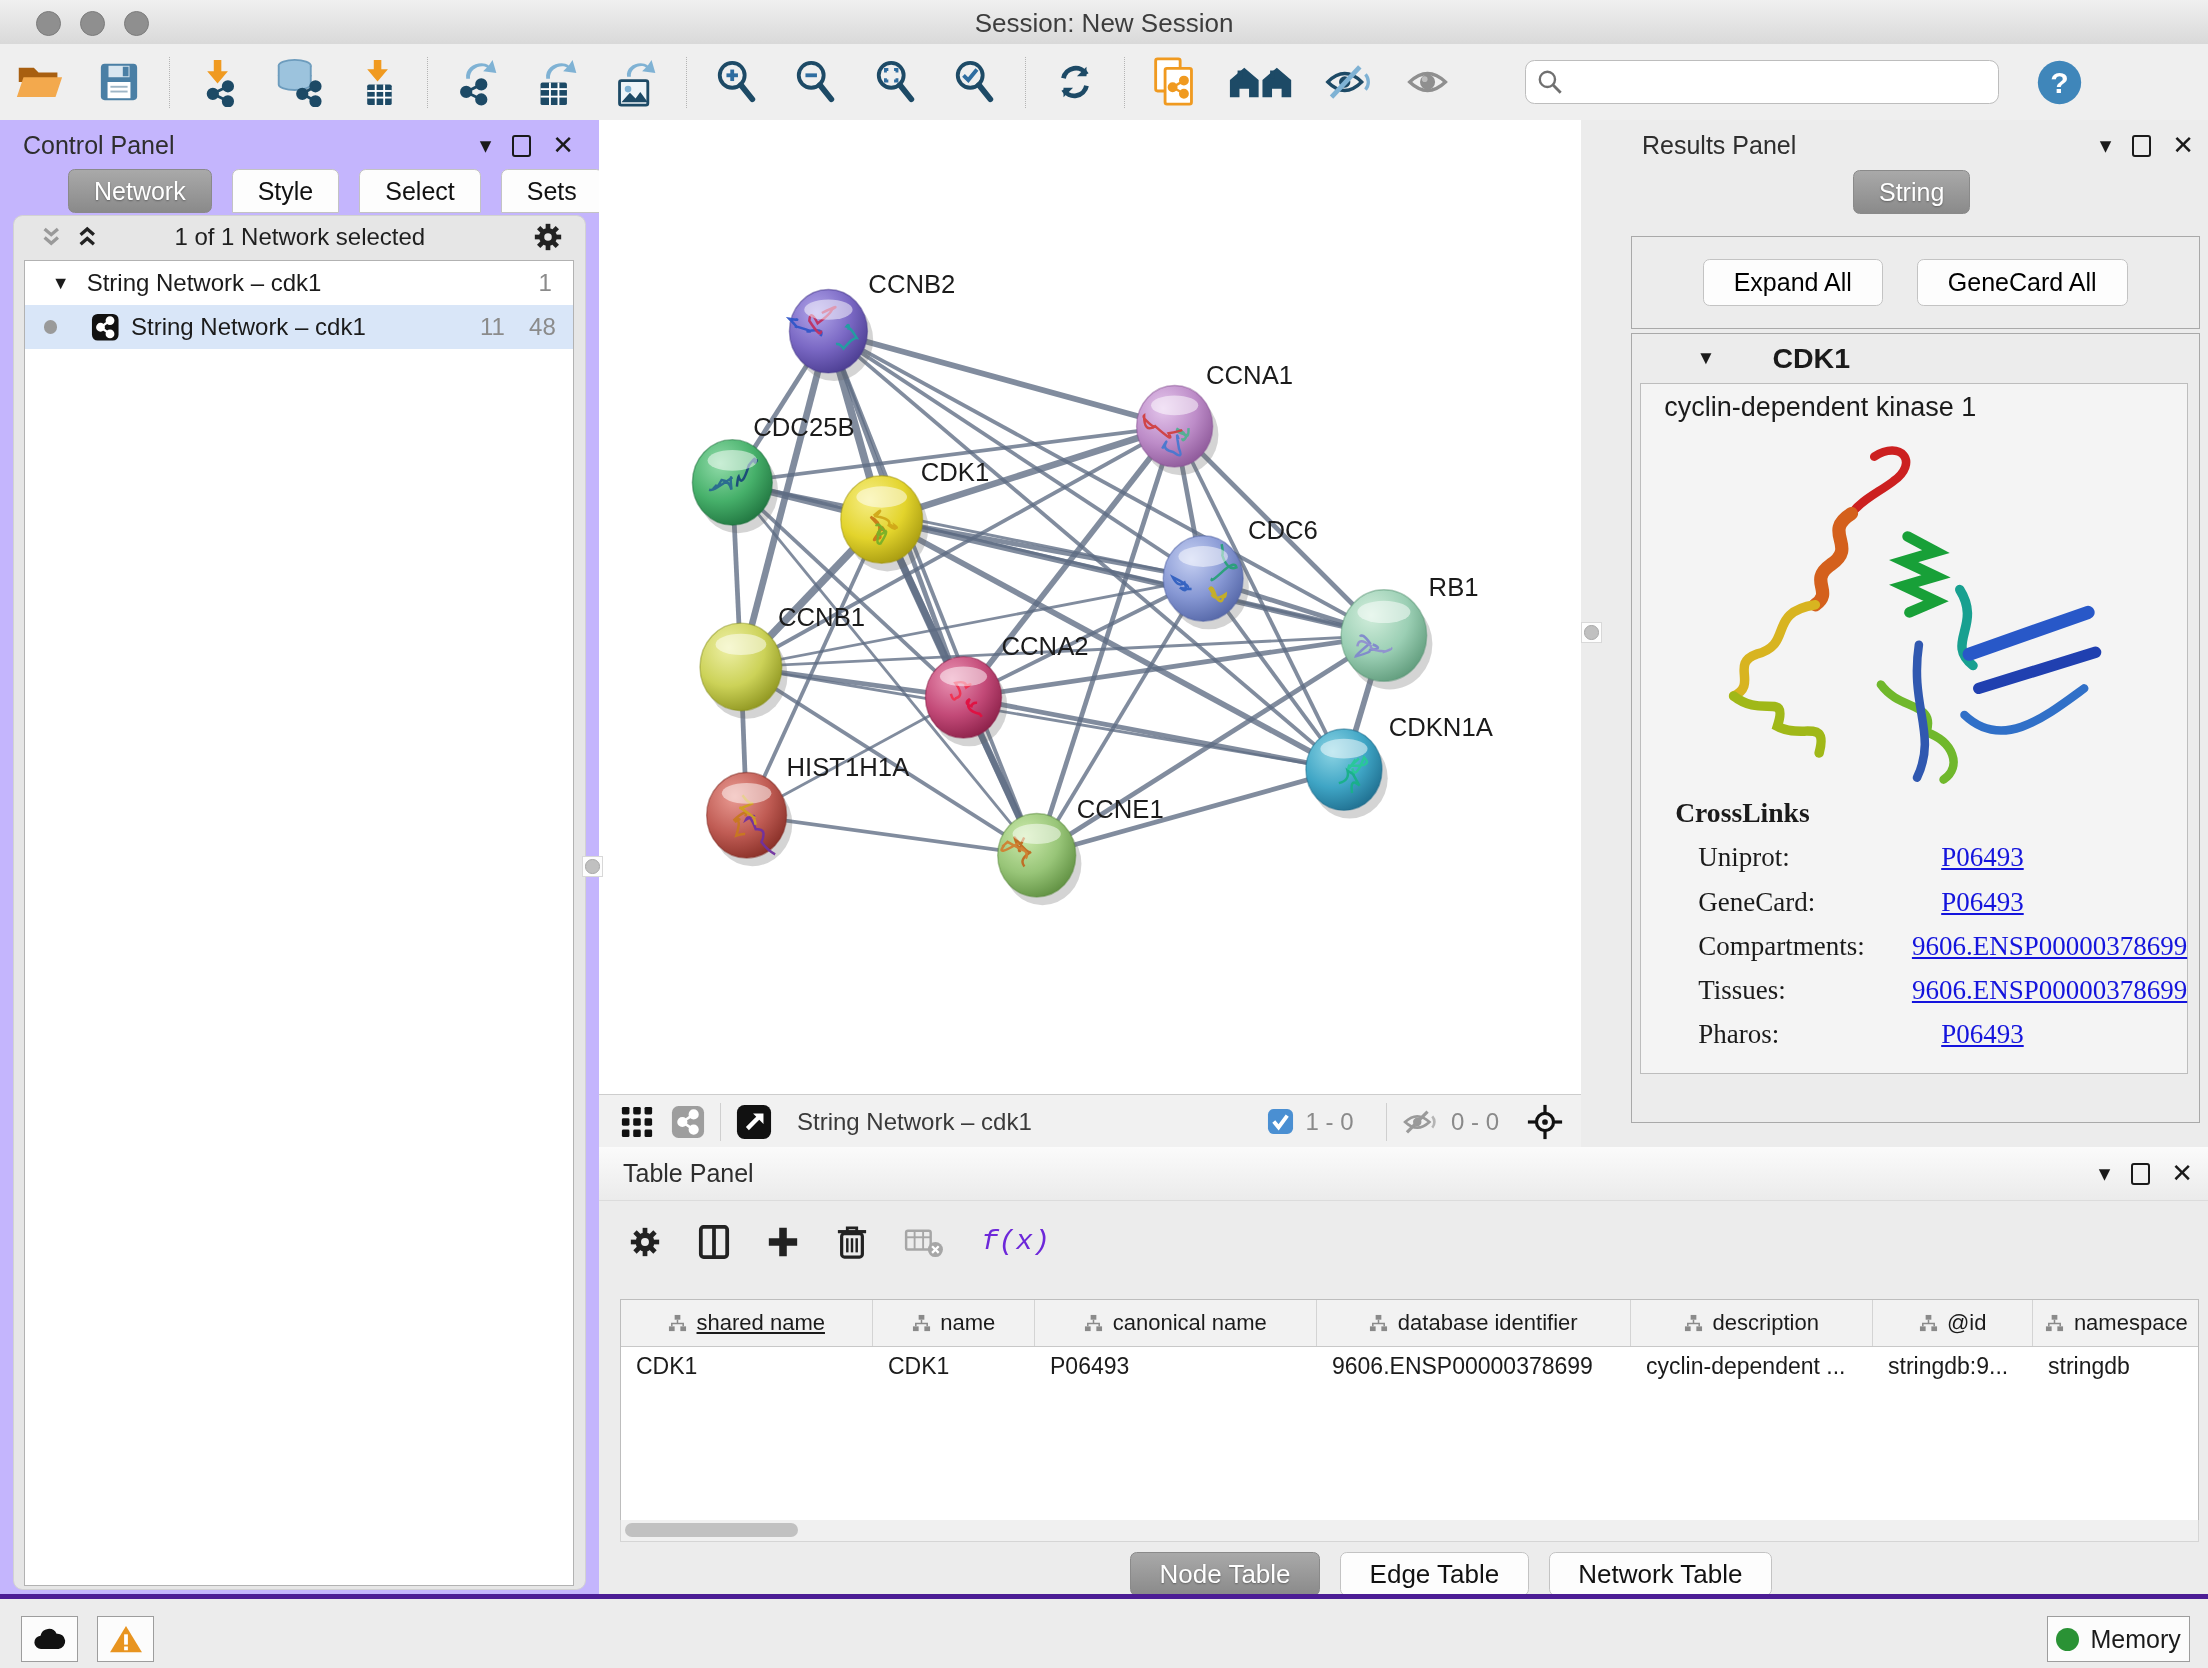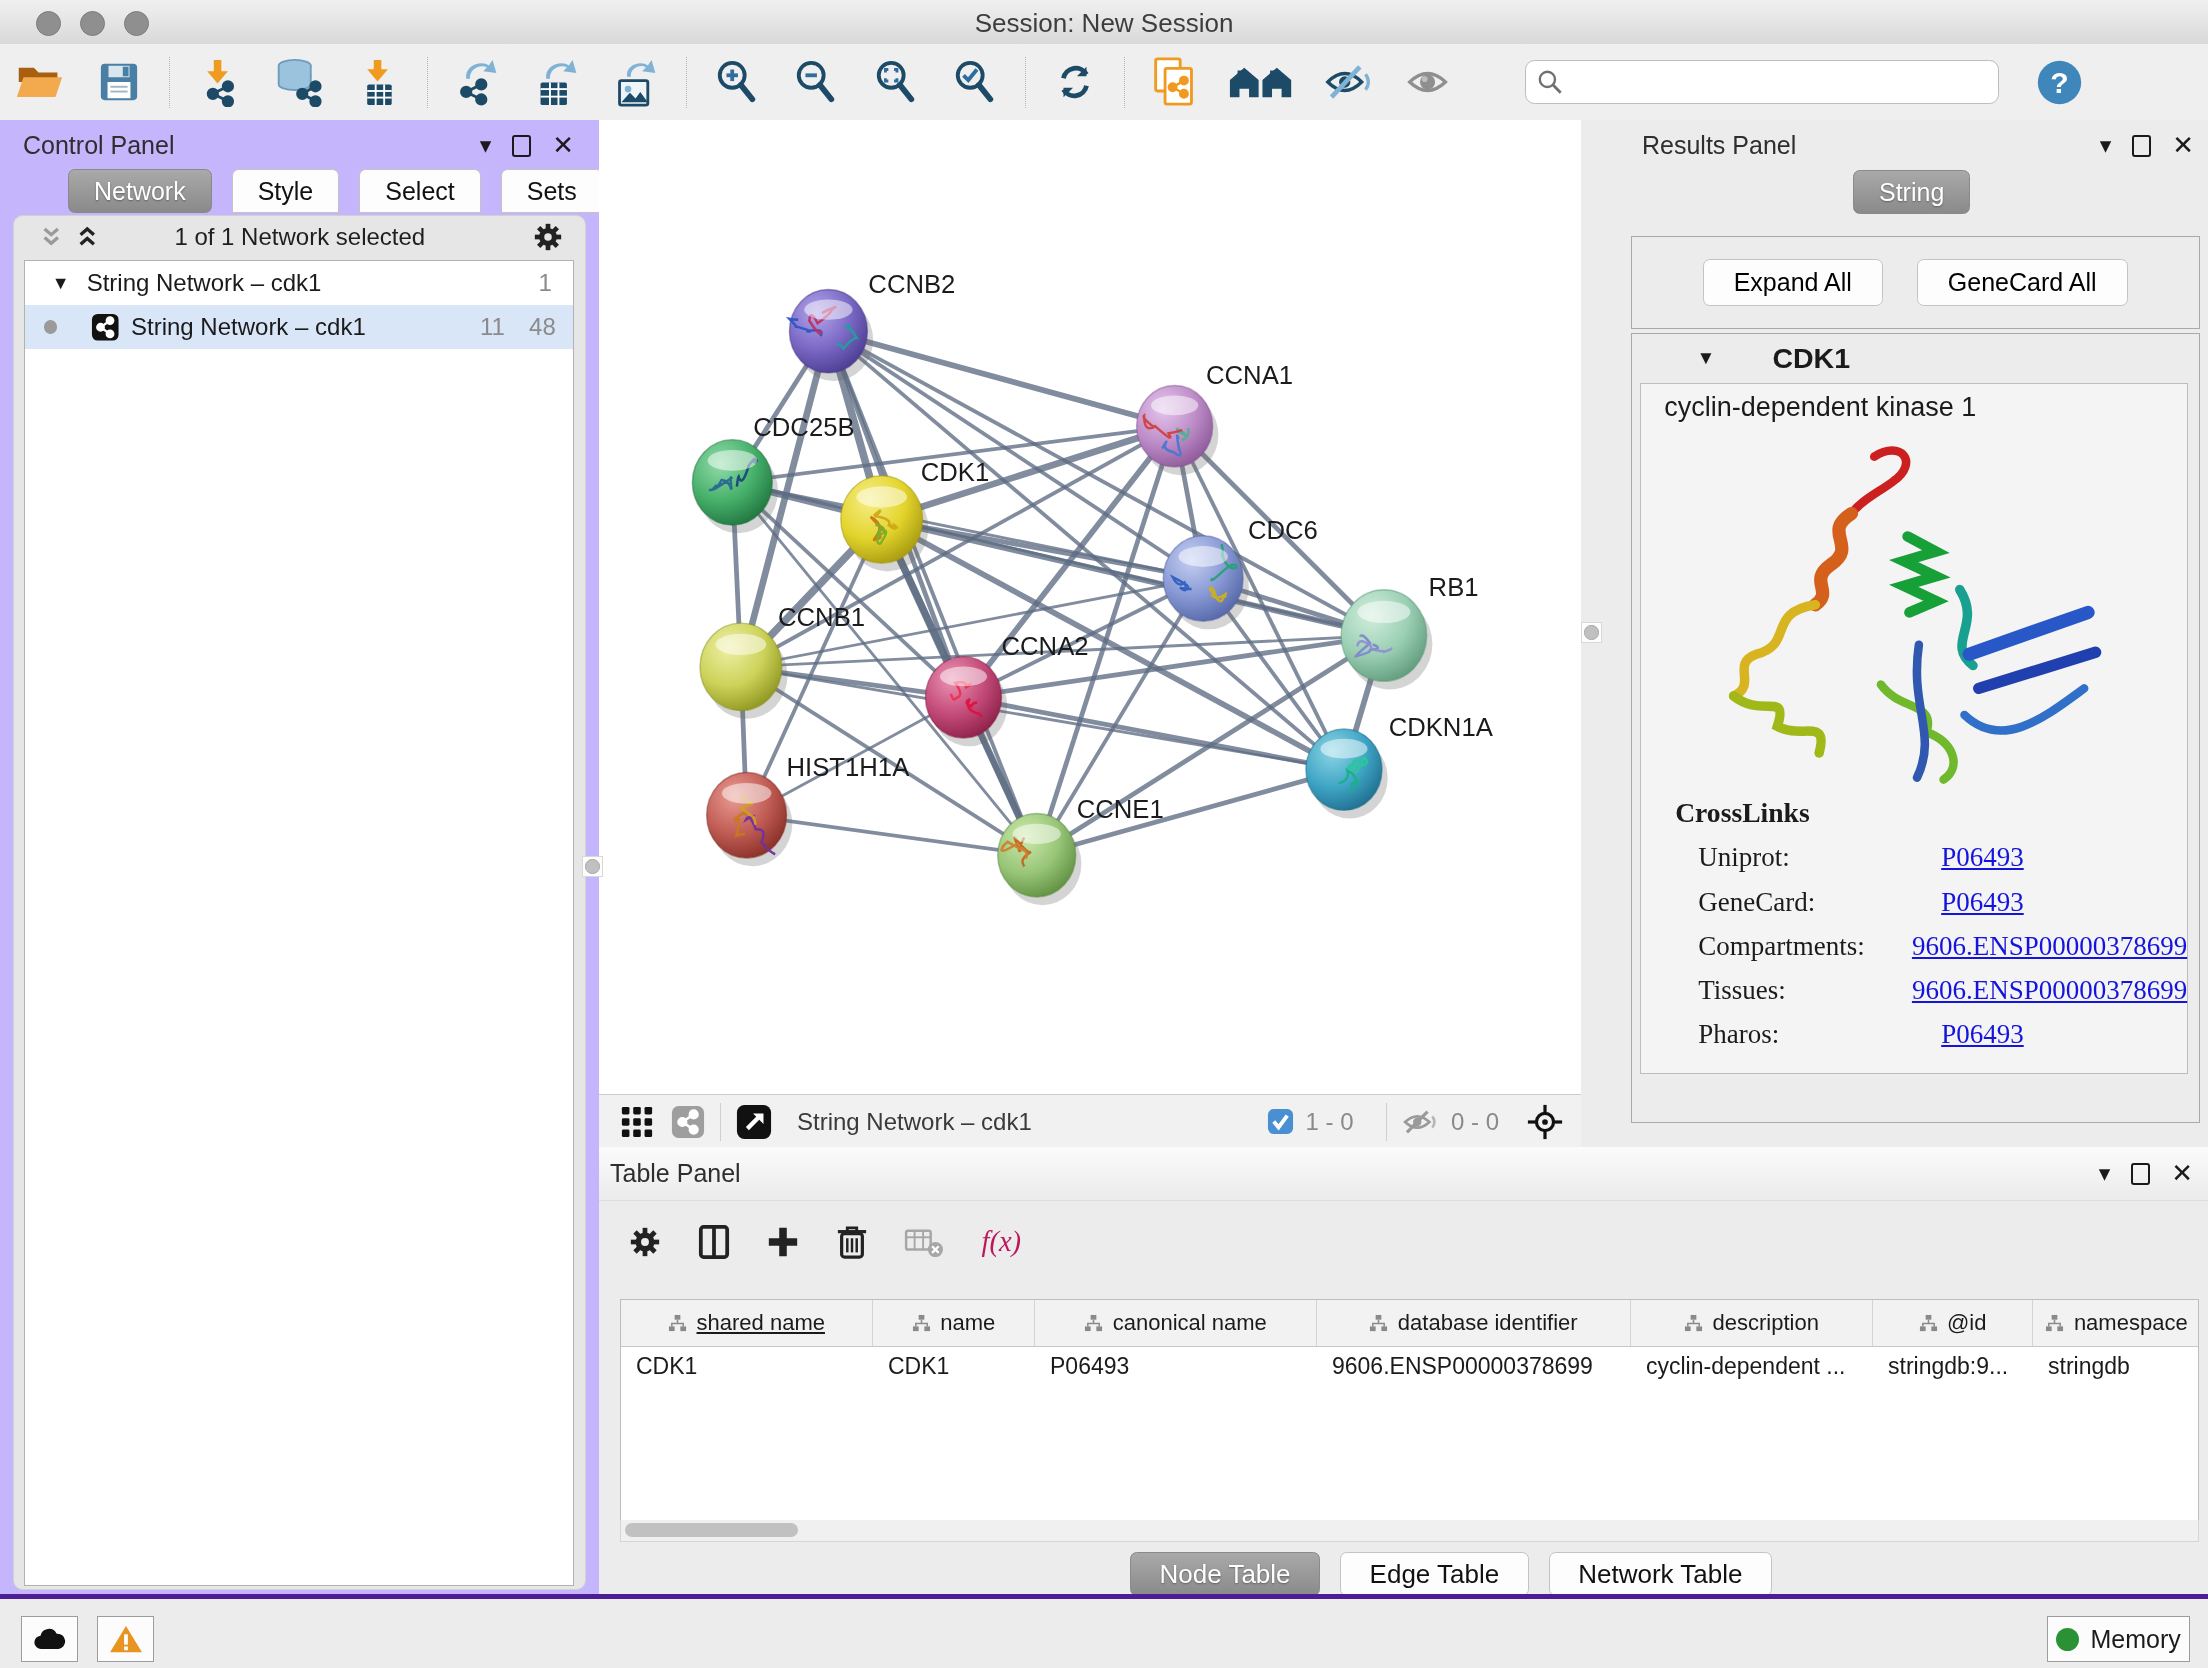--- a/index.html
+++ b/index.html
@@ -78,21 +78,21 @@
   .td{font-size:23px;padding-left:15px;box-sizing:border-box;overflow:hidden;white-space:nowrap;flex:none;}
   #tbl-scroll{position:absolute;left:21px;top:373px;width:1577px;height:21px;background:#f0f0f0;border:1px solid #d5d5d5;border-top:none;}
   #tbl-thumb{position:absolute;left:3.8px;top:2.9px;width:173px;height:14.3px;background:#c1c1c1;border-radius:7.6px;}
   #tp-tabs{position:absolute;left:531px;top:405px;display:flex;}
   #tp-tabs .tab{border-radius:6.7px;padding:5.7px 28.5px;font-size:26px;}
   
   #statusbar{left:0;top:1594px;width:2208px;height:74px;background:#ececec;border-top:5px solid #4c1d95;}
   .sb-btn{position:absolute;top:17px;height:44px;background:#fcfcfc;border:1.9px solid #9d9d9d;
     display:flex;align-items:center;justify-content:center;}
   #memory-btn{left:2047px;width:141px;font-size:25px;gap:11.4px;}
-  .fx{font-family:Liberation Serif, serif;font-style:italic;font-size:28.5px;color:#be185d;}
+  .fx{font-family:Liberation Mono, monospace;font-style:italic;font-size:28.5px;color:#6d28d9;}
   text{font-family:"Liberation Sans","DejaVu Sans",sans-serif;}
 </style>
 </head>
 <body>
 
 <div id="titlebar" class="abs">
   <div class="tl" style="left:36px"></div>
   <div class="tl" style="left:80px"></div>
   <div class="tl" style="left:124px"></div>
   <div id="win-title">Session: New Session</div>
@@ -684,21 +684,21 @@
               <a class="cl-link" href="#">P06493</a>
             </div>
           </div>
       </div>
     </div>
   </div>
 </div>
 
 <div id="table-panel" class="abs">
   <div id="tp-header">
-    <span class="panel-title" style="margin-left:11px">Table Panel</span>
+    <span class="panel-title" style="margin-left:24px">Table Panel</span>
     <span class="winbtns" style="margin-right:15px">
       <span class="wb-col">▾</span>
       <span class="wb-float"></span>
       <span class="wb-close">✕</span>
     </span>
   </div>
   <div id="tp-toolbar">
     <svg width="34" height="34" viewBox="0 0 36 36">
         <g stroke="#222" stroke-width="5">
           <line x1="18" y1="3" x2="18" y2="33"></line>

